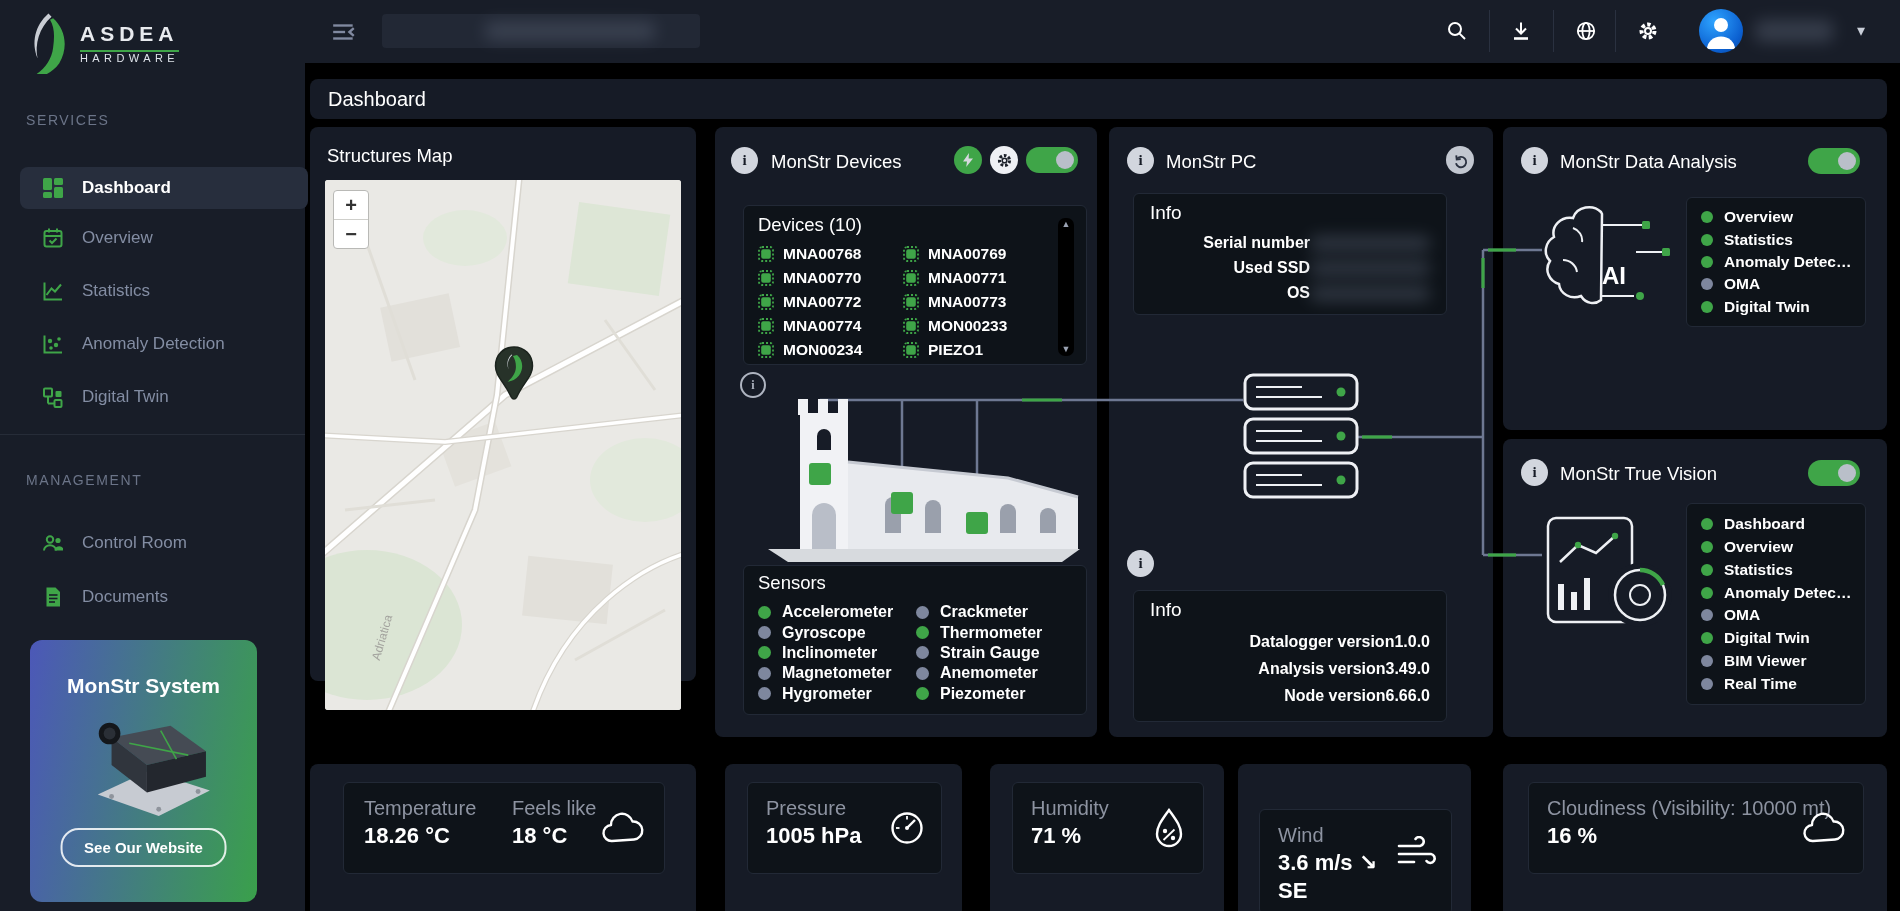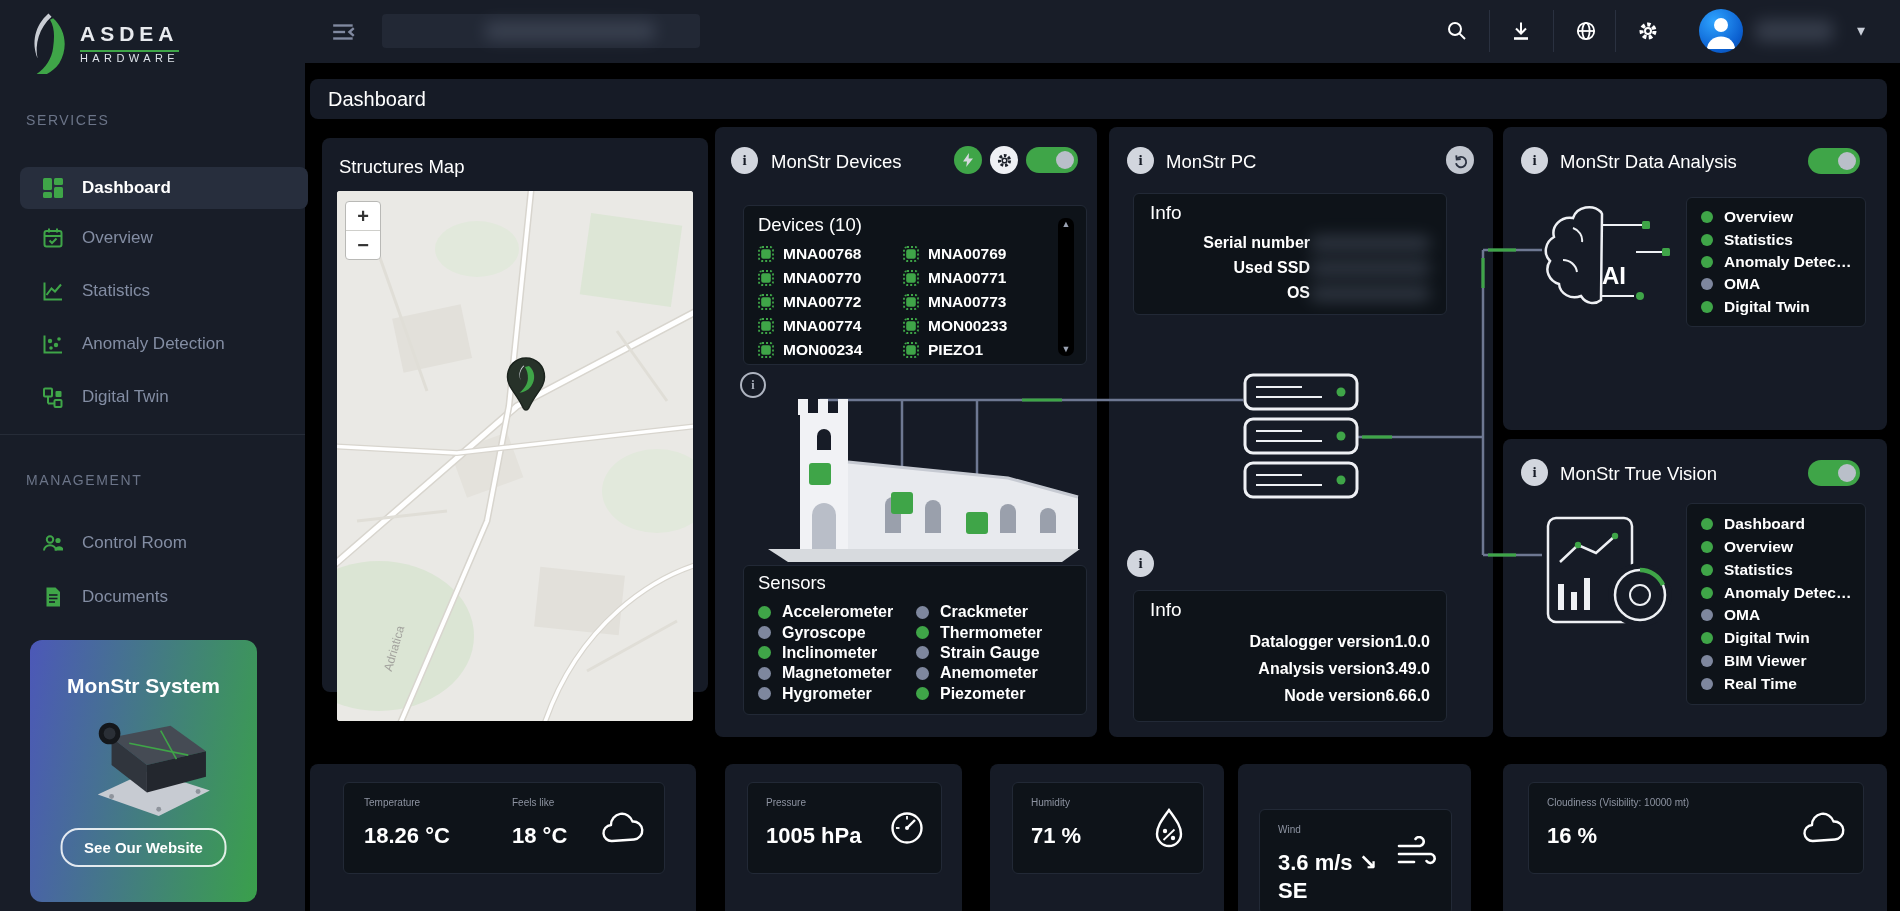--- a/index.html
+++ b/index.html
@@ -54,21 +54,21 @@
   .feat-list{display:flex;flex-direction:column;justify-content:space-evenly;height:100%;}
   .feat-item{display:flex;align-items:center;gap:11px;font-size:15.5px;font-weight:bold;color:#fff;}
   .feat-item .dot{width:12px;height:12px;}
   .feat-item[data-state="off"] .dot{background:#7e879e;}
   .scrollbar{background:#000;border-radius:7px;display:flex;flex-direction:column;
              justify-content:space-between;align-items:center;padding:2px 0;}
   .scroll-arrow{color:#9aa2b2;font-size:9px;line-height:1;cursor:pointer;}
   
   .info-row{display:flex;align-items:center;justify-content:flex-end;font-size:16px;font-weight:bold;color:#fff;}
   
-  .w-label{font-size:10px;color:#8d93a1;}
+  .w-label{font-size:20px;color:#8d93a1;}
   .w-value{font-size:22px;font-weight:600;color:#fff;}
   
   .map{background:#eae9e5;border-radius:3px;overflow:hidden;}
   .map-zoom{width:34px;background:#fff;border:1px solid #b9b9b6;border-radius:4px;overflow:hidden;}
   .map-zoom div{height:28px;display:flex;align-items:center;justify-content:center;color:#333;
                 font-size:20px;font-weight:bold;cursor:pointer;}
   .map-zoom div:first-child{border-bottom:1px solid #cfcfcb;}
   .attrib{background:rgba(255,255,255,.82);color:#4a4a4a;font-size:13.5px;line-height:19px;padding:3px 8px;}
   .attrib a{color:#2a93d5;text-decoration:none;cursor:pointer;}
   .flag{display:inline-block;width:17px;height:11px;vertical-align:-1px;margin-right:4px;
@@ -216,21 +216,21 @@
       </svg>
     </div>
     <div class="abs redacted" style="left:1450px;top:20px;width:78px;height:22px;"></div>
     <span class="abs chev" style="left:1552px;top:23px;">▾</span>
   </div>
 
   <div class="abs card" style="left:310px;top:79px;width:1577px;height:40px;">
     <div class="abs" style="left:18px;top:9px;font-size:20px;font-weight:500;">Dashboard</div>
   </div>
 
-  <div class="abs card" style="left:322px;top:127px;width:386px;height:554px;margin-top:11px;">
+  <div class="abs card" style="left:310px;top:127px;width:386px;height:554px;">
     <div class="abs card-title" style="left:17px;top:18px;">Structures Map</div>
     <div class="abs map" style="left:15px;top:53px;width:356px;height:530px;">
       <svg width="356" height="530" viewBox="0 0 356 530">
         <rect width="356" height="530" fill="#eae9e5"></rect>
         <ellipse cx="42" cy="445" rx="95" ry="75" fill="#dbe5d4"></ellipse>
         <ellipse cx="320" cy="300" rx="55" ry="42" fill="#e2e9dc"></ellipse>
         <ellipse cx="140" cy="58" rx="42" ry="28" fill="#e2e9dc"></ellipse>
         <rect x="248" y="28" width="92" height="82" fill="#dde6d6" transform="rotate(8 294 69)"></rect>
         <rect x="60" y="120" width="70" height="55" fill="#e2e0da" transform="rotate(-12 95 147)"></rect>
         <rect x="200" y="380" width="85" height="60" fill="#e2e0da" transform="rotate(6 242 410)"></rect>

